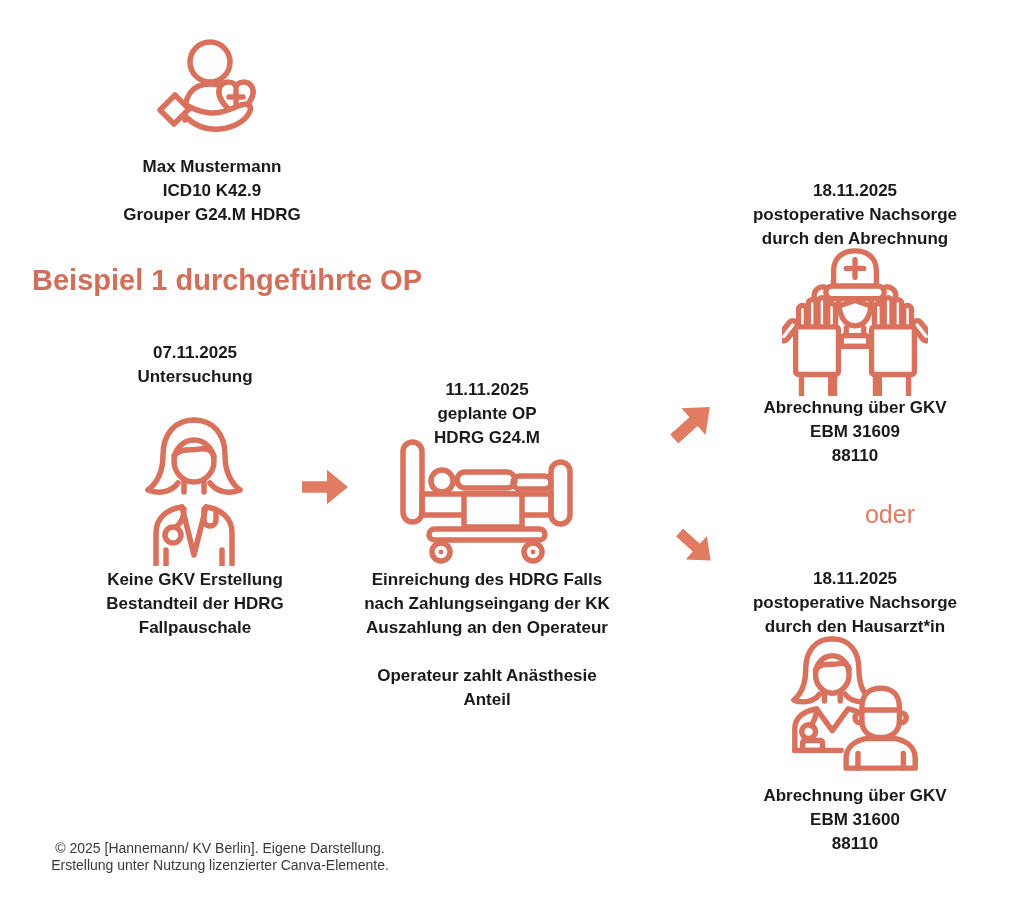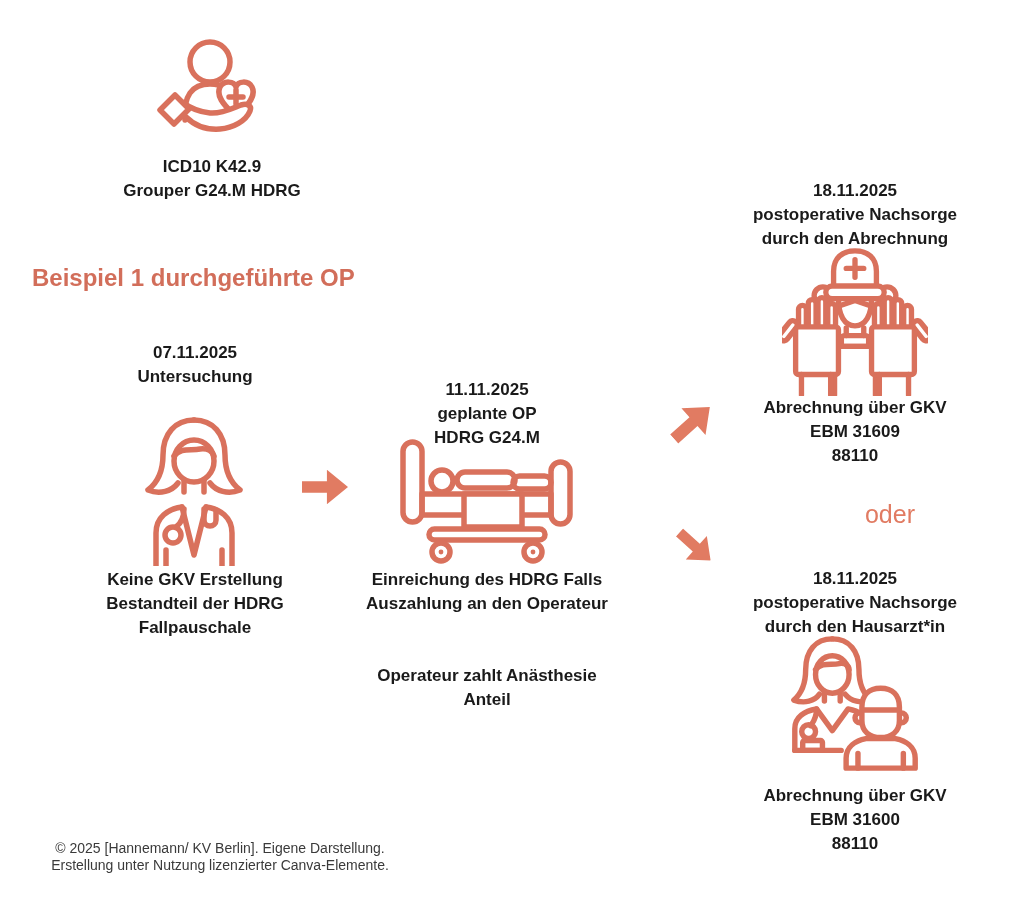--- a/index.html
+++ b/index.html
@@ -9,21 +9,21 @@
     --ink:#1A1A1A;
     --footer-ink:#3A3A3A;
   }
   html,body{margin:0;padding:0;background:#ffffff;}
   #canvas{
     position:relative;width:1024px;height:922px;background:#ffffff;overflow:hidden;
     font-family:"Liberation Sans","DejaVu Sans",sans-serif;color:var(--ink);
   }
   .abs{position:absolute;}
   .tblock{text-align:center;font-weight:bold;font-size:17px;line-height:24px;color:var(--ink);}
-  .title{font-weight:bold;font-size:24px;color:var(--coral-title);white-space:nowrap;}
+  .title{font-weight:bold;font-size:29px;color:var(--coral-title);white-space:nowrap;}
   .or{font-weight:normal;font-size:25px;color:var(--coral-arrow);text-align:right;}
   .footer{font-size:14px;line-height:17px;color:var(--footer-ink);text-align:center;font-weight:normal;}
   svg .st{fill:none;stroke:var(--coral);stroke-width:5.5;stroke-linecap:round;stroke-linejoin:round;}
   svg .stf{fill:#ffffff;stroke:var(--coral);stroke-width:5.5;stroke-linecap:round;stroke-linejoin:round;}
   svg .dot{fill:var(--coral);stroke:none;}
   svg .arr{fill:var(--coral-arrow);stroke:none;}
 </style>
 </head>
 <body>
 
@@ -32,20 +32,21 @@
   <svg class="abs" style="left:148px;top:36px;" width="128" height="118" viewBox="0 0 128 118">
     <path class="st" d="M37,84 C35,60 44,48 62,48 C76,48 83,55 84,60"></path>
     <circle class="st" cx="62" cy="26" r="20"></circle>
     <path class="stf" d="M88,80 C74,68 68,59 72,51 C76,44 86,45 88,51 C90,45 100,44 104,51 C108,59 102,68 88,80 Z"></path>
     <path class="st" d="M88,54 L88,68 M81,61 L95,61"></path>
     <path class="stf" d="M34,66 C42,72 52,76 62,77 C74,78 85,72 93,69 C100,67 104,70 102,75 C98,85 85,92 72,93 C58,94 46,89 38,81 L30,72 Z"></path>
     <path class="stf" d="M12,74 L27,59 L41,73 L26,88 Z"></path>
   </svg>
 
   <div class="abs tblock" style="left:72px;top:155px;width:280px;">
+    <div>Max Mustermann</div>
     <div>ICD10 K42.9</div>
     <div>Grouper G24.M HDRG</div>
   </div>
 
   <div class="abs title" style="left:32px;top:264px;">Beispiel 1 durchgeführte OP</div>
 
   <div class="abs tblock" style="left:65px;top:341px;width:260px;text-align:center;">
     <div>07.11.2025</div>
     <div>Untersuchung</div>
   </div>
@@ -90,20 +91,21 @@
     <rect class="stf" x="64" y="55" width="58" height="33"></rect>
     <rect class="st" x="29" y="90" width="116" height="11" rx="5.5"></rect>
     <circle class="st" cx="41" cy="113" r="9"></circle>
     <circle class="st" cx="133" cy="113" r="9"></circle>
     <circle class="dot" cx="41" cy="113" r="2.4"></circle>
     <circle class="dot" cx="133" cy="113" r="2.4"></circle>
   </svg>
 
   <div class="abs tblock" style="left:347px;top:568px;width:280px;">
     <div>Einreichung des HDRG Falls</div>
+    <div>nach Zahlungseingang der KK</div>
     <div>Auszahlung an den Operateur</div>
   </div>
   <div class="abs tblock" style="left:347px;top:664px;width:280px;">
     <div>Operateur zahlt Anästhesie</div>
     <div>Anteil</div>
   </div>
 
   <svg class="abs" style="left:668px;top:402px;transform:rotate(-42deg);" width="48" height="42" viewBox="0 0 48 40">
     <polygon class="arr" points="0,14 26,14 26,2 48,20 26,38 26,26 0,26"></polygon>
   </svg>

